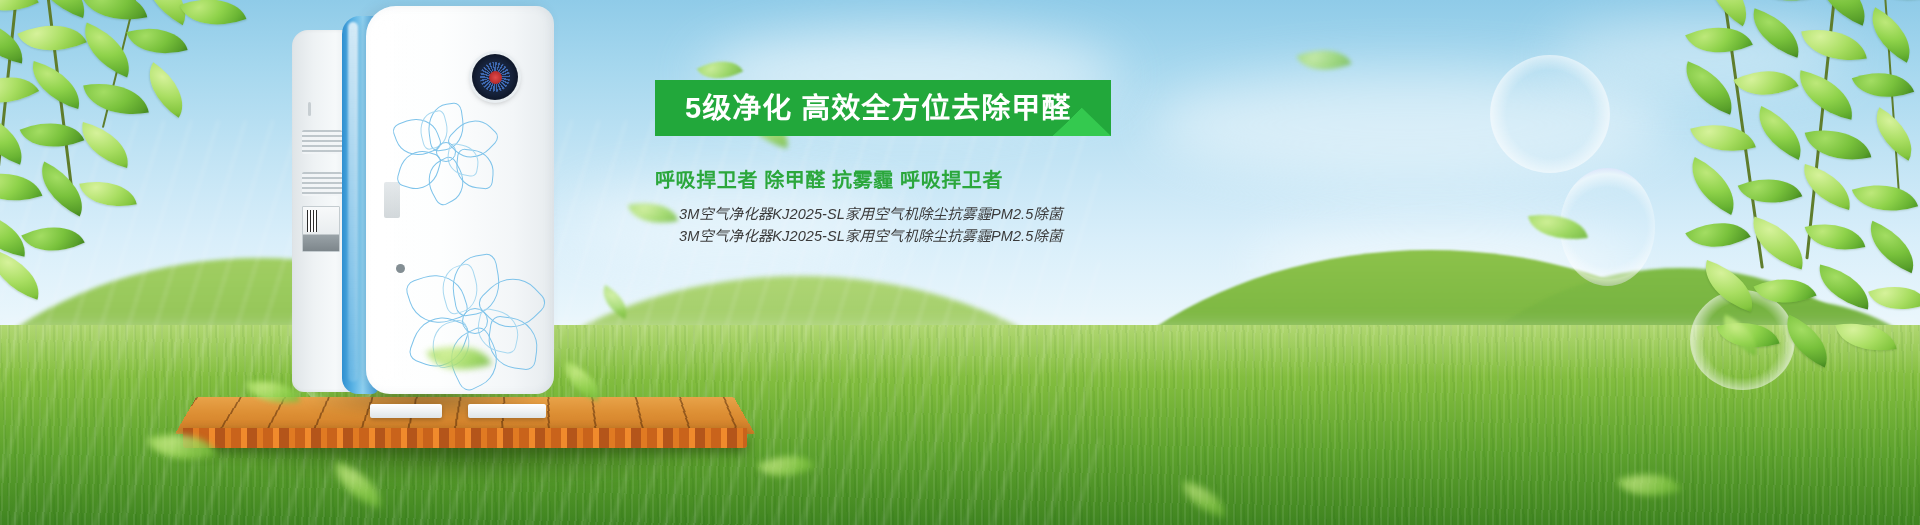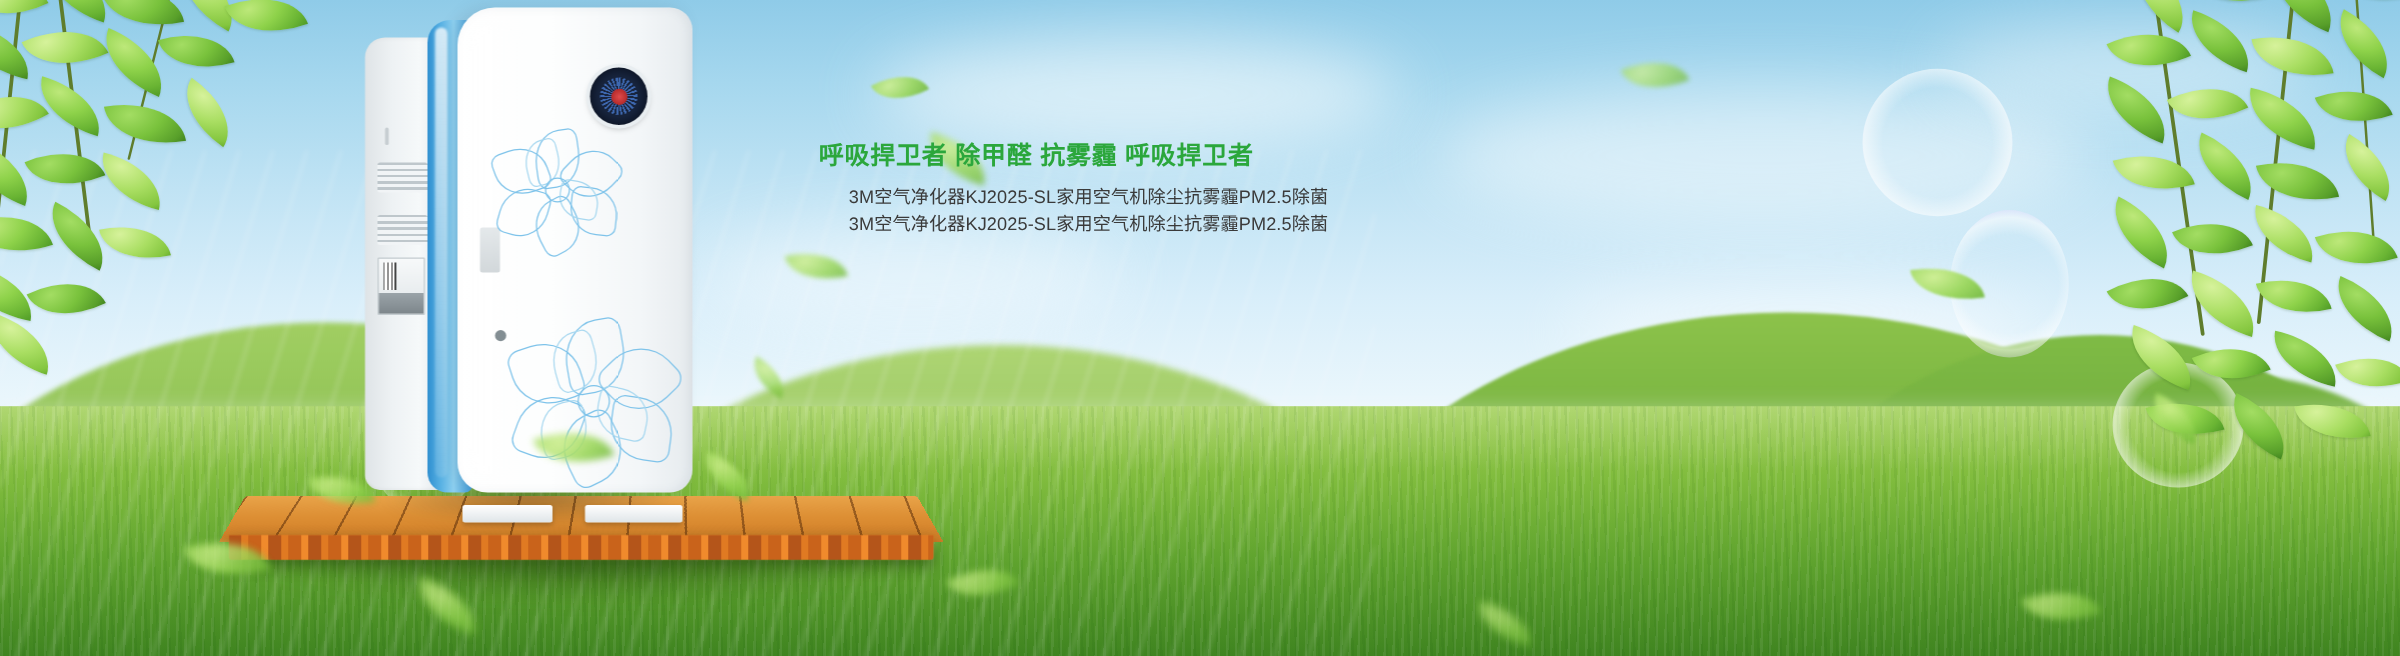--- a/index.html
+++ b/index.html
@@ -247,21 +247,21 @@
     white-space:nowrap;z-index:3;
   }
   .subhead{
     margin-top:28px;color:#2ba73c;font-size:20px;font-weight:bold;
     letter-spacing:.6px;white-space:nowrap;
   }
   .desc{
     margin-top:10px;margin-left:24px;color:#3a3a3a;font-size:14.5px;
     line-height:1.55;white-space:nowrap;
   }
-  .desc div{letter-spacing:.1px;}
+  .desc div{letter-spacing:.1px;font-style:italic;}
 </style>
 </head>
 <body>
 
 <div id="banner">
 
   <div class="sky"></div>
   <div class="cloud" style="left:700px;top:30px;width:420px;height:90px;opacity:.55;"></div>
   <div class="cloud" style="left:1150px;top:70px;width:520px;height:110px;opacity:.45;"></div>
   <div class="cloud" style="left:1250px;top:230px;width:380px;height:70px;opacity:.5;"></div>
@@ -412,20 +412,25 @@
     <div class="fleaf" style="left:1300px;top:46px;width:48px;height:28px;transform:rotate(-22deg);filter:blur(2px);opacity:.7;"></div>
     <div class="fleaf" style="left:150px;top:430px;width:64px;height:34px;transform:rotate(-14deg);filter:blur(3px);opacity:.8;"></div>
     <div class="fleaf" style="left:330px;top:470px;width:56px;height:30px;transform:rotate(20deg);filter:blur(3.5px);opacity:.75;"></div>
     <div class="fleaf" style="left:760px;top:452px;width:52px;height:28px;transform:rotate(-26deg);filter:blur(3px);opacity:.7;"></div>
     <div class="fleaf" style="left:1180px;top:486px;width:48px;height:26px;transform:rotate(14deg);filter:blur(3.5px);opacity:.65;"></div>
     <div class="fleaf" style="left:1620px;top:470px;width:58px;height:30px;transform:rotate(-18deg);filter:blur(3px);opacity:.7;"></div>
   </div>
 
   <div class="copy">
 
+    <div class="headline-wrap">
+      <div class="hl-main"></div>
+      <div class="hl-tail"></div>
+      <div class="headline-text">5级净化 高效全方位去除甲醛</div>
+    </div>
 
     <div class="subhead">呼吸捍卫者 除甲醛 抗雾霾  呼吸捍卫者</div>
 
     <div class="desc">
       <div>3M空气净化器KJ2025-SL家用空气机除尘抗雾霾PM2.5除菌</div>
       <div>3M空气净化器KJ2025-SL家用空气机除尘抗雾霾PM2.5除菌</div>
     </div>
 
   </div>
 

